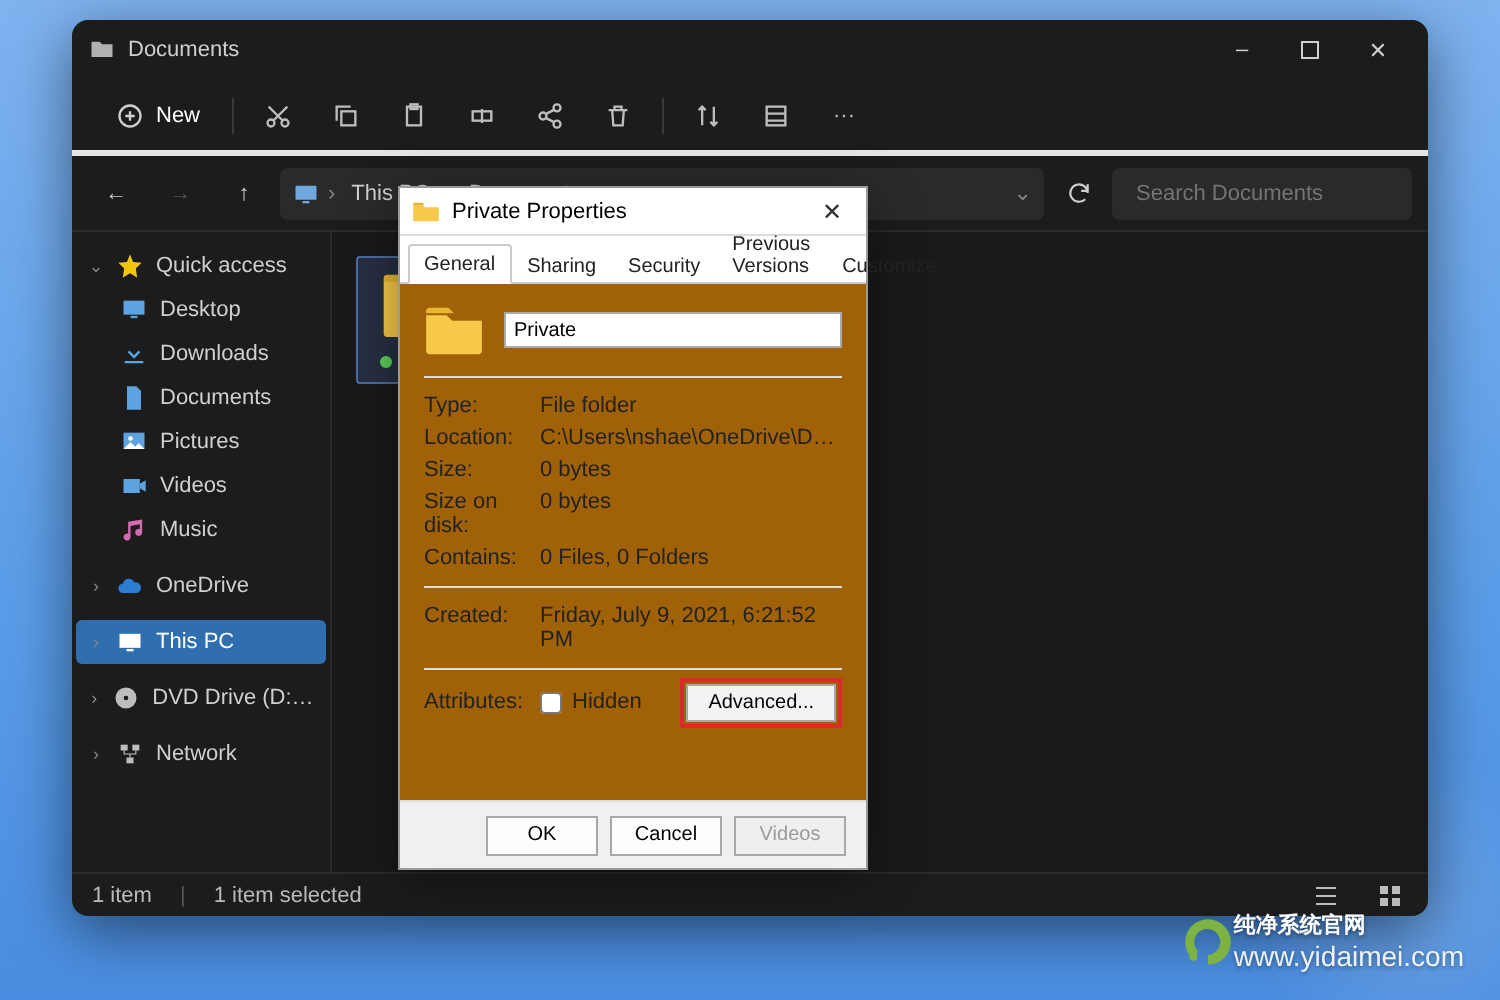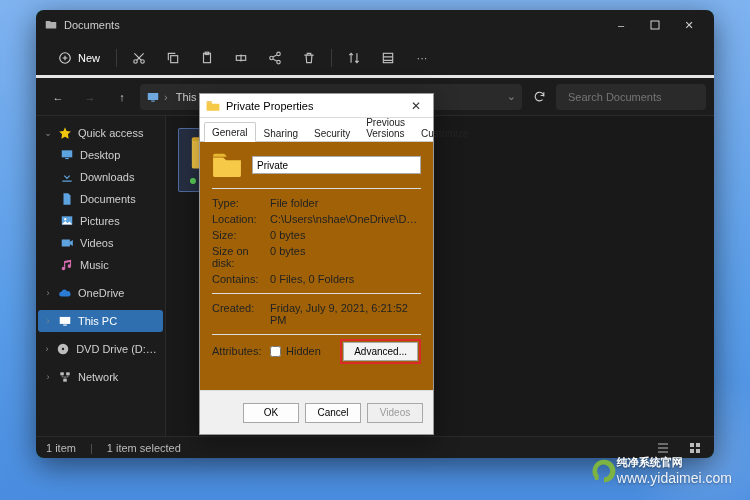--- a/index.html
+++ b/index.html
@@ -61,21 +61,21 @@
 .prop-row .k{width:58px;color:#222}
 .prop-row .v{flex:1;color:#222}
 .attr-row{display:flex;align-items:flex-start;padding-top:4px}
 .attr-row .k{width:58px}
 .attr-col{flex:1;display:flex;flex-direction:column;gap:5px}
 .chk{display:flex;align-items:center;gap:5px;font-size:10px}
 .chk input{width:11px;height:11px}
 .adv-row{display:flex;justify-content:flex-end;margin-top:-18px}
 .adv-btn{height:19px;padding:0 10px;border:1px solid #a8a8a8;background:#f3f3f3;font-size:10px;cursor:pointer}
 .adv-highlight{border:2px solid #da2a2a;padding:1px;display:inline-block}
-.dlg-foot{position:absolute;left:0;right:0;bottom:0;height:44px;display:flex;align-items:center;justify-content:flex-end;gap:6px;padding:0 10px;background:#f0f0f0;border-top:1px solid #dcdcdc}
+.dlg-foot{position:absolute;left:0;right:0;bottom:0;height:34px;display:flex;align-items:center;justify-content:flex-end;gap:6px;padding:0 10px;background:#f0f0f0;border-top:1px solid #dcdcdc}
 .dlg-foot button{height:20px;min-width:56px;border:1px solid #a8a8a8;background:#fdfdfd;font-size:10px;cursor:pointer}
 .dlg-foot button.disabled{color:#9a9a9a;background:#efefef;cursor:default}
 
 
 .wm{position:absolute;right:18px;bottom:14px;display:flex;align-items:center;gap:0;color:#fff;font-size:15px;font-weight:600;text-shadow:0 1px 2px rgba(0,0,0,0.4)}
 .wm .logo{width:26px;height:26px}
 .wm .sub{font-size:14px;font-weight:400;opacity:.9;display:block}
 svg{display:block}
 </style>
 </head>

